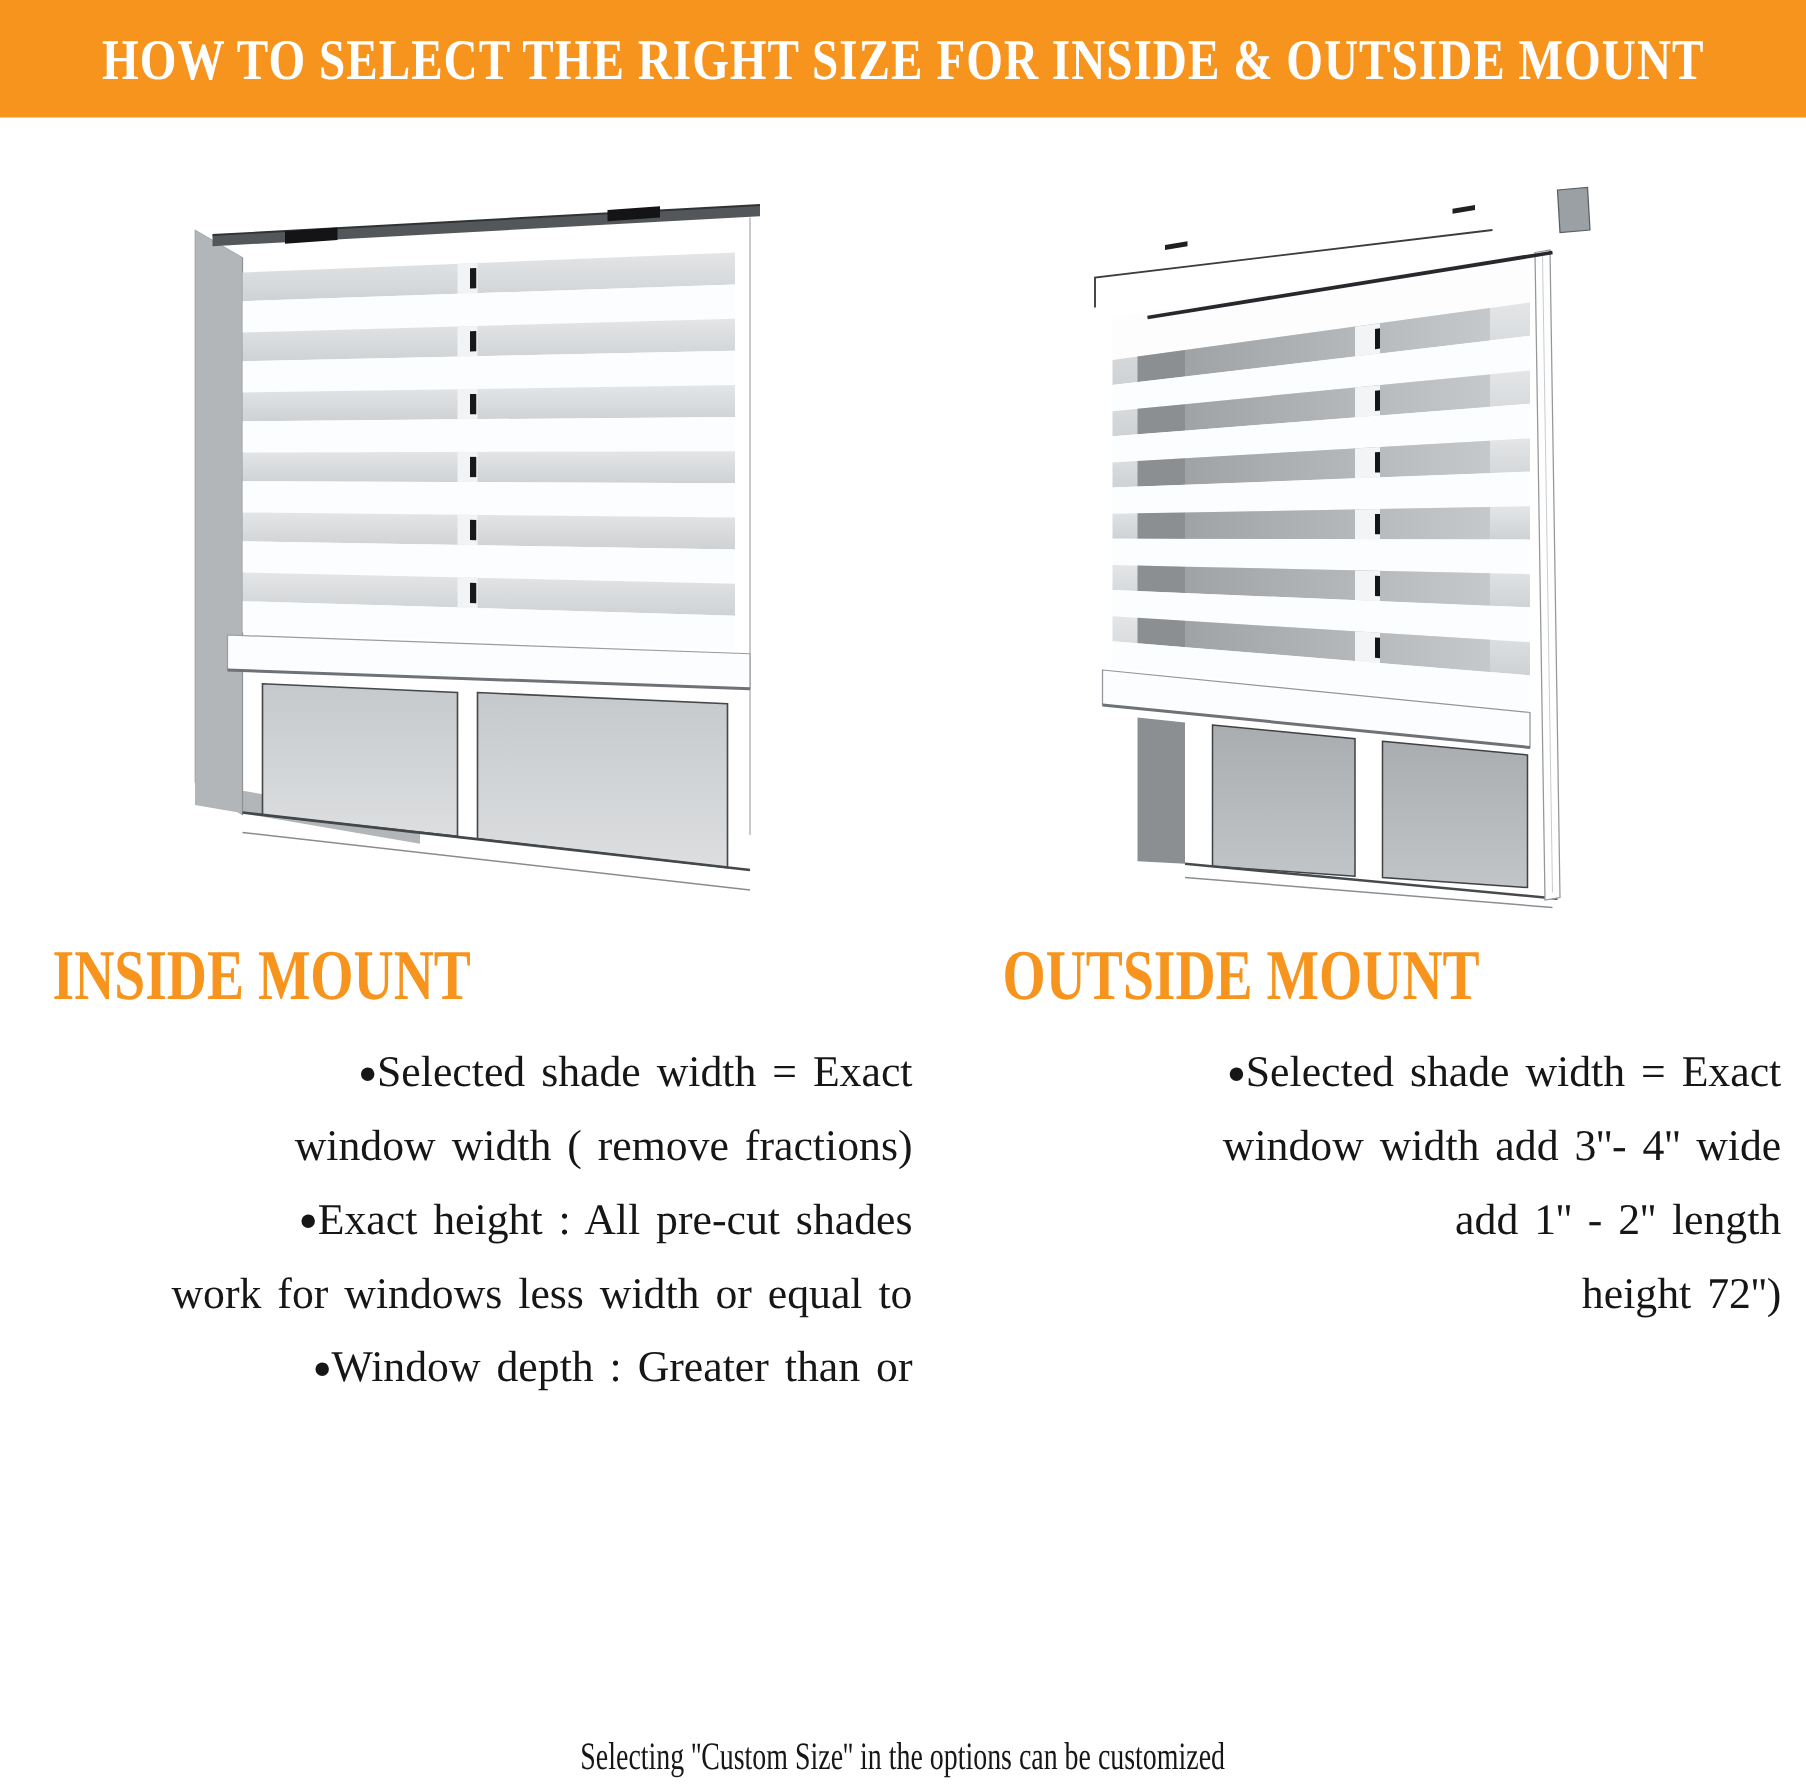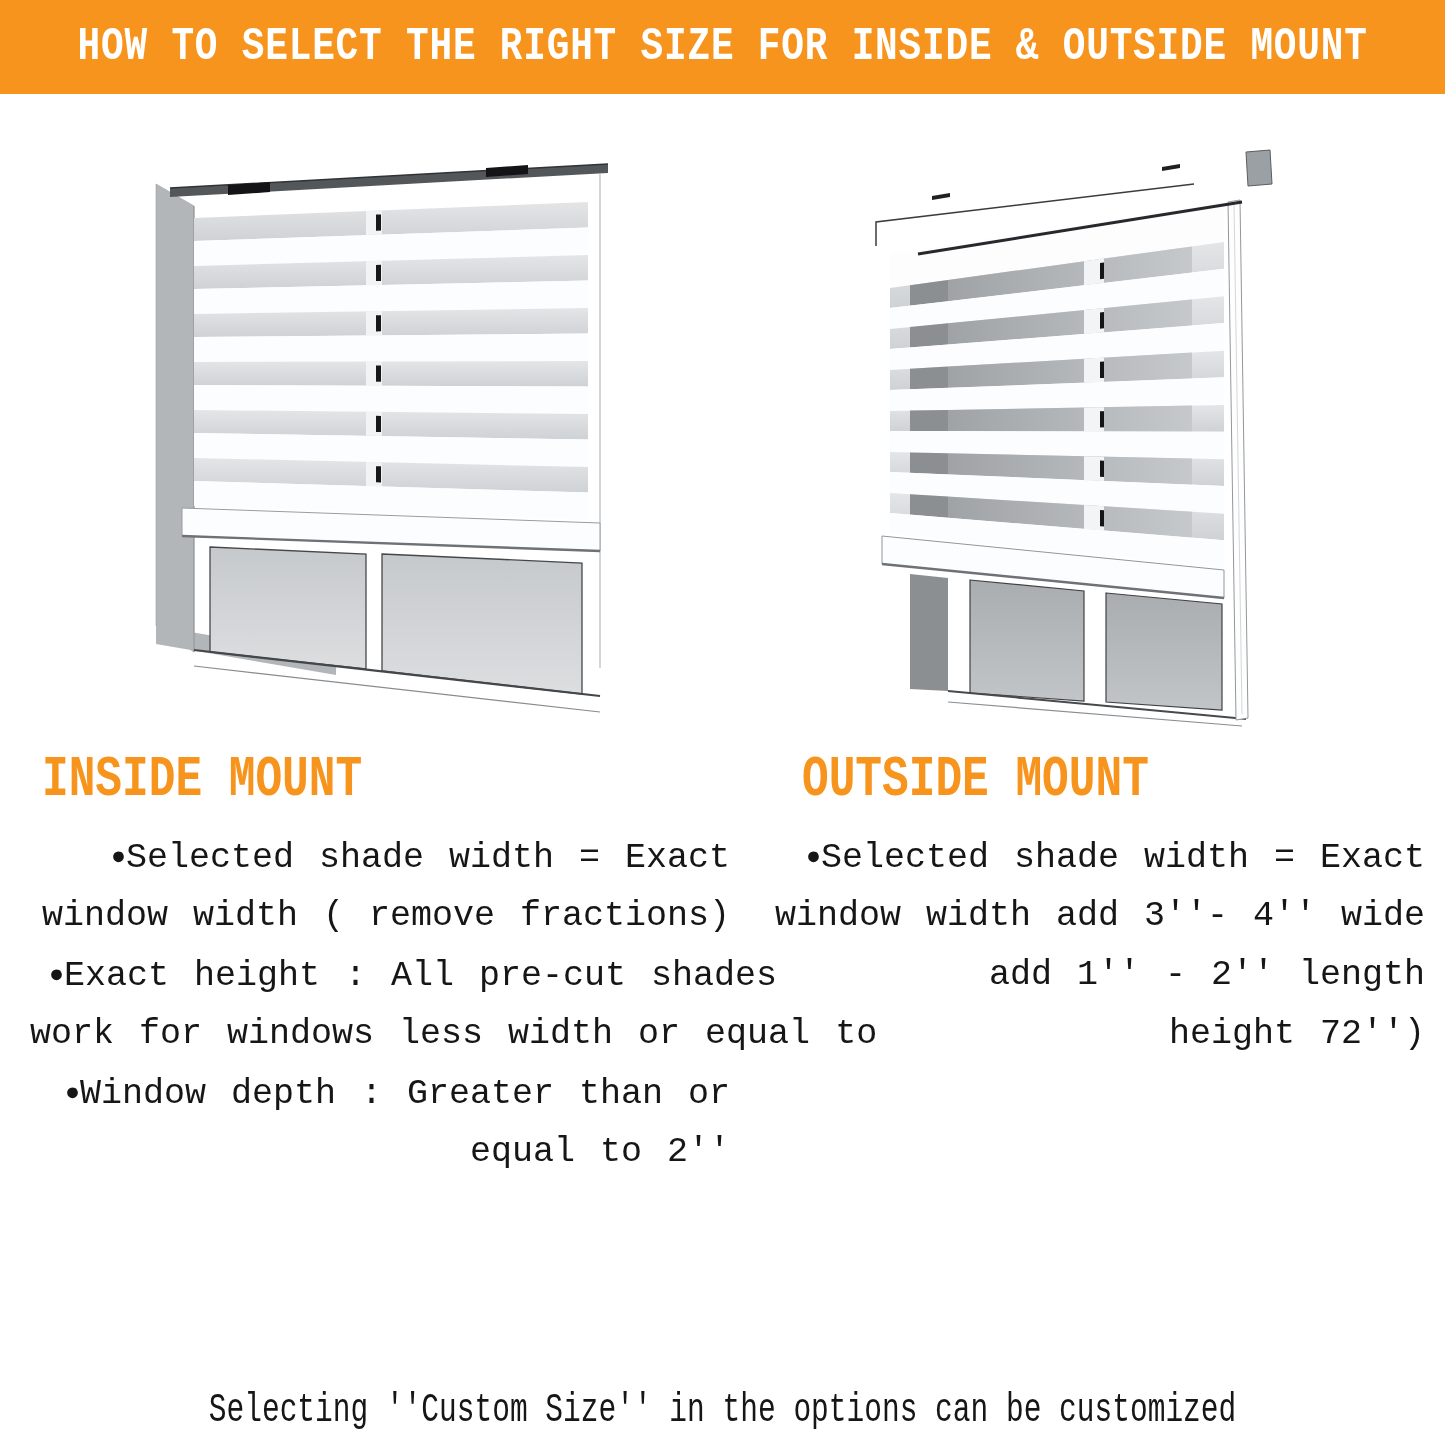--- a/index.html
+++ b/index.html
@@ -1,18 +1,18 @@
 <!DOCTYPE html>
 <html><head>
 <meta charset="utf-8">
 <style>
   html,body{margin:0;padding:0;background:#ffffff;}
   #canvas{
     position:relative;width:1445px;height:1432px;overflow:hidden;background:#fff;
-    font-family:Liberation Mono, monospace;color:var(--body-text,#161616);
+    font-family:Liberation Serif, serif;color:var(--body-text,#161616);
   }
   .banner{
     position:absolute;left:0;top:0;width:1445px;height:94px;
     background:var(--banner-bg,#F7941E);
     display:flex;align-items:center;justify-content:center;
   }
   .banner-title{
     color:var(--banner-text,#fff);font-weight:700;font-size:46px;letter-spacing:1px;
     white-space:nowrap;transform:scaleX(0.82);transform-origin:center;
   }
@@ -32,21 +32,21 @@
   }
   .instructions-inside{left:30px;width:700px;}
   .instructions-outside{left:765px;width:660px;}
   .line{height:59px;}
   .bullet{
     display:inline-block;width:34px;font-size:25px;vertical-align:3px;
   }
   .no-bullet{display:inline-block;width:0;}
   .footer-note{
     position:absolute;left:0;top:1388px;width:1445px;text-align:center;
-    font-size:41px;line-height:1.1;white-space:nowrap;
+    font-size:31px;line-height:1.1;white-space:nowrap;
   }
   .footer-note span{display:inline-block;transform:scaleX(0.72);transform-origin:center;}
   svg{display:block;}
 </style>
 </head>
 <body>
 
 <div id="canvas" style="--banner-bg: #F7941E; --banner-text: #FFFFFF; --heading-text: #F7941E; --body-text: #161616;">
 
   <div class="banner">
@@ -188,21 +188,20 @@
 
   <div class="mount-heading heading-inside">INSIDE MOUNT</div>
   <div class="mount-heading heading-outside">OUTSIDE MOUNT</div>
 
   <div class="instructions instructions-inside" id="lines-inside">
       <div class="line"><span class="bullet">●</span><span>Selected shade width = Exact</span></div>
       <div class="line"><span class="no-bullet"></span><span>window width ( remove fractions)</span></div>
       <div class="line"><span class="bullet">●</span><span>Exact height : All pre-cut shades</span></div>
       <div class="line"><span class="no-bullet"></span><span>work for windows less width or equal to</span></div>
       <div class="line"><span class="bullet">●</span><span>Window depth : Greater than or</span></div>
-      <div class="line"><span class="no-bullet"></span><span>equal to 2''</span></div>
     </div>
   <div class="instructions instructions-outside" id="lines-outside">
       <div class="line"><span class="bullet">●</span><span>Selected shade width = Exact</span></div>
       <div class="line"><span class="no-bullet"></span><span>window width add 3''- 4'' wide</span></div>
       <div class="line"><span class="no-bullet"></span><span>add 1'' - 2'' length</span></div>
       <div class="line"><span class="no-bullet"></span><span>height 72'')</span></div>
     </div>
 
   <div class="footer-note">
     <span>Selecting ''Custom Size'' in the options can be customized</span>

